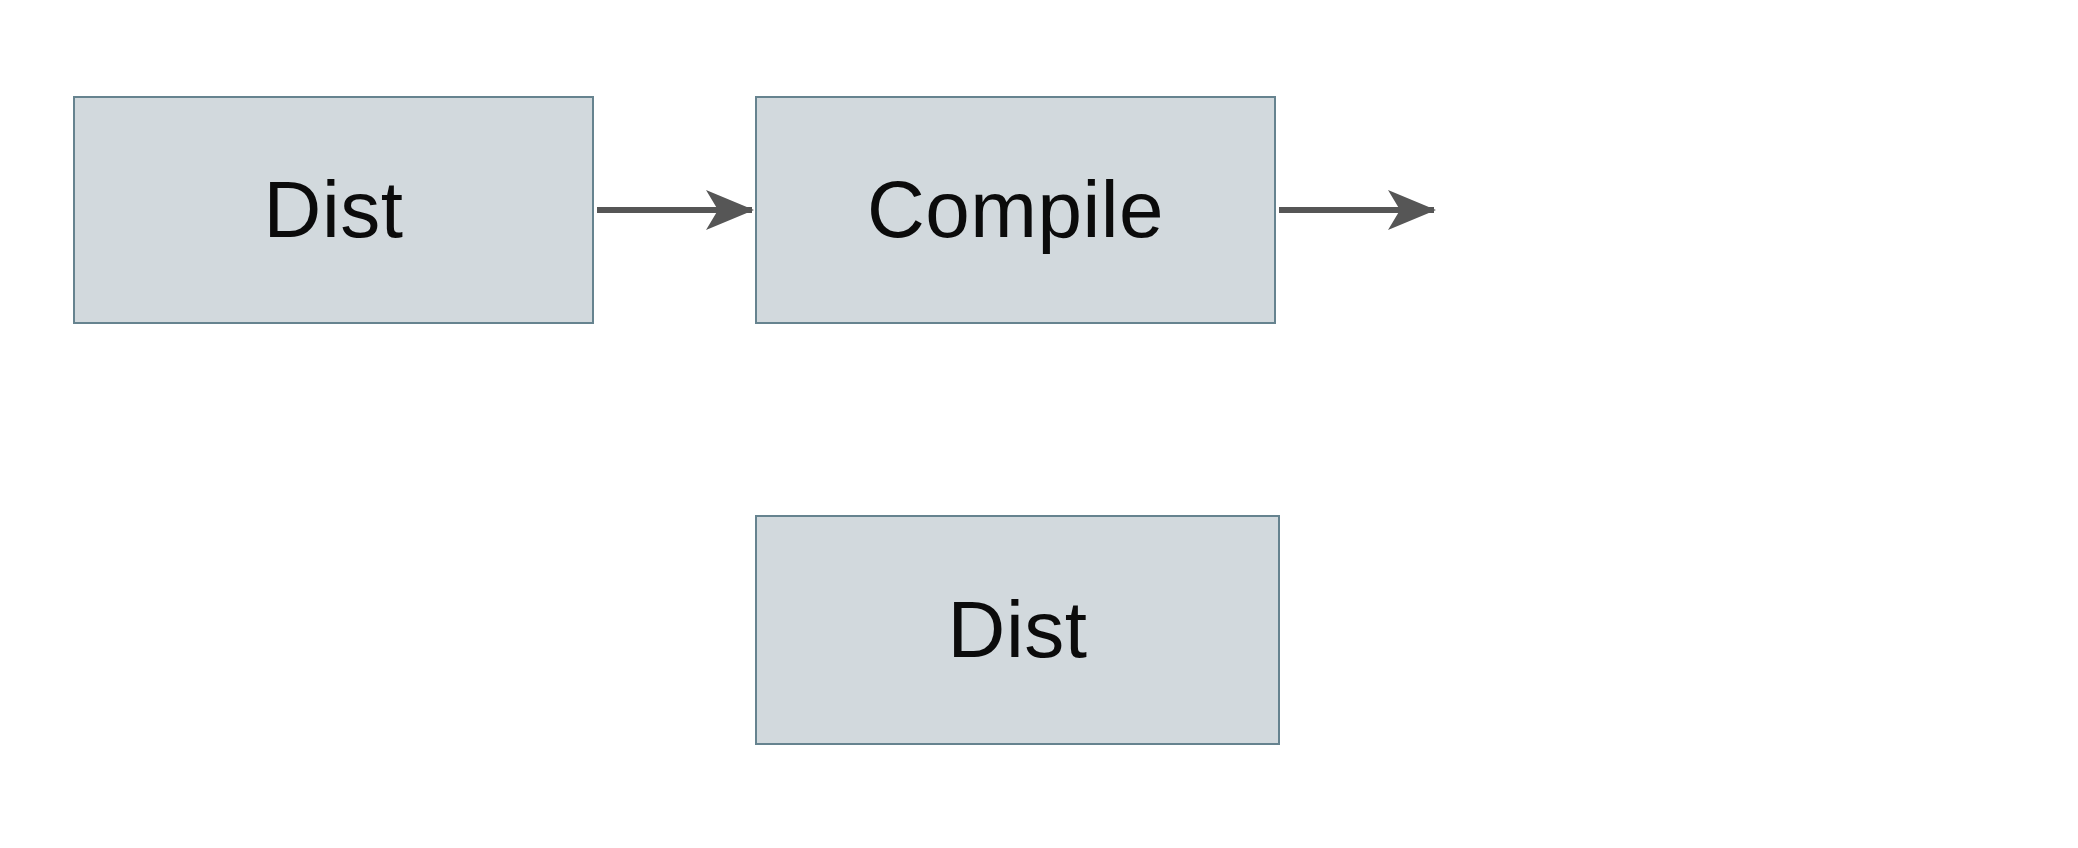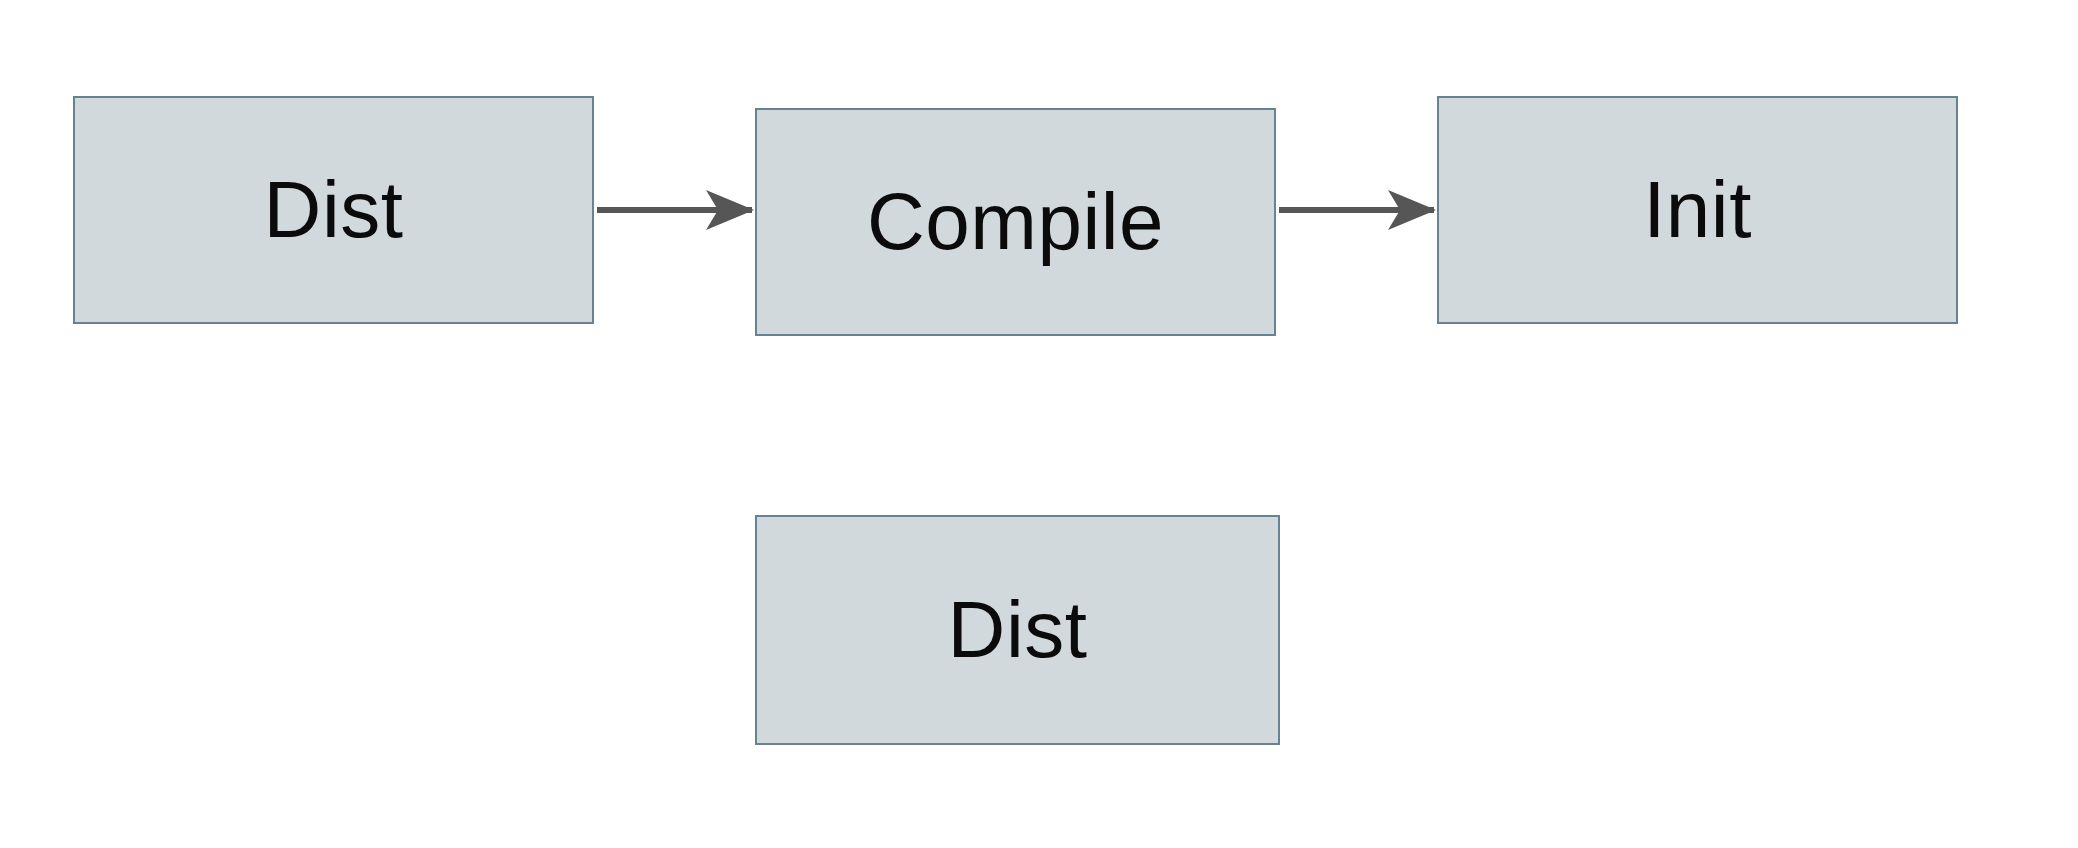--- a/index.html
+++ b/index.html
@@ -26,21 +26,21 @@
     justify-content: center;
   }
   .node-label {
     color: #0b0b0b;
     font-size: 80px;
     line-height: 1;
     white-space: nowrap;
     letter-spacing: 0.5px;
   }
   .node-dist    { left: 73px;   top: 96px;  width: 521px; height: 228px; }
-  .node-compile { left: 755px;  top: 108px;  width: 521px; height: 228px; }
+  .node-compile { left: 755px;  top: 96px;  width: 521px; height: 228px; }
   .node-init    { left: 1437px; top: 96px;  width: 521px; height: 228px; }
   .node-clean   { left: 755px;  top: 515px; width: 525px; height: 230px; }
   .edges-layer {
     position: absolute;
     left: 0;
     top: 0;
     width: 2078px;
     height: 848px;
     pointer-events: none;
   }
@@ -61,21 +61,18 @@
   </svg>
 
   <div class="node node-dist">
     <span class="node-label">Dist</span>
   </div>
 
   <div class="node node-compile">
     <span class="node-label">Compile</span>
   </div>
 
-  <div class="node node-init">
-    <span class="node-label">Init</span>
-  </div>
 
   <div class="node node-clean">
     <span class="node-label">Dist</span>
   </div>
 
 </div>
 
 </body></html>

